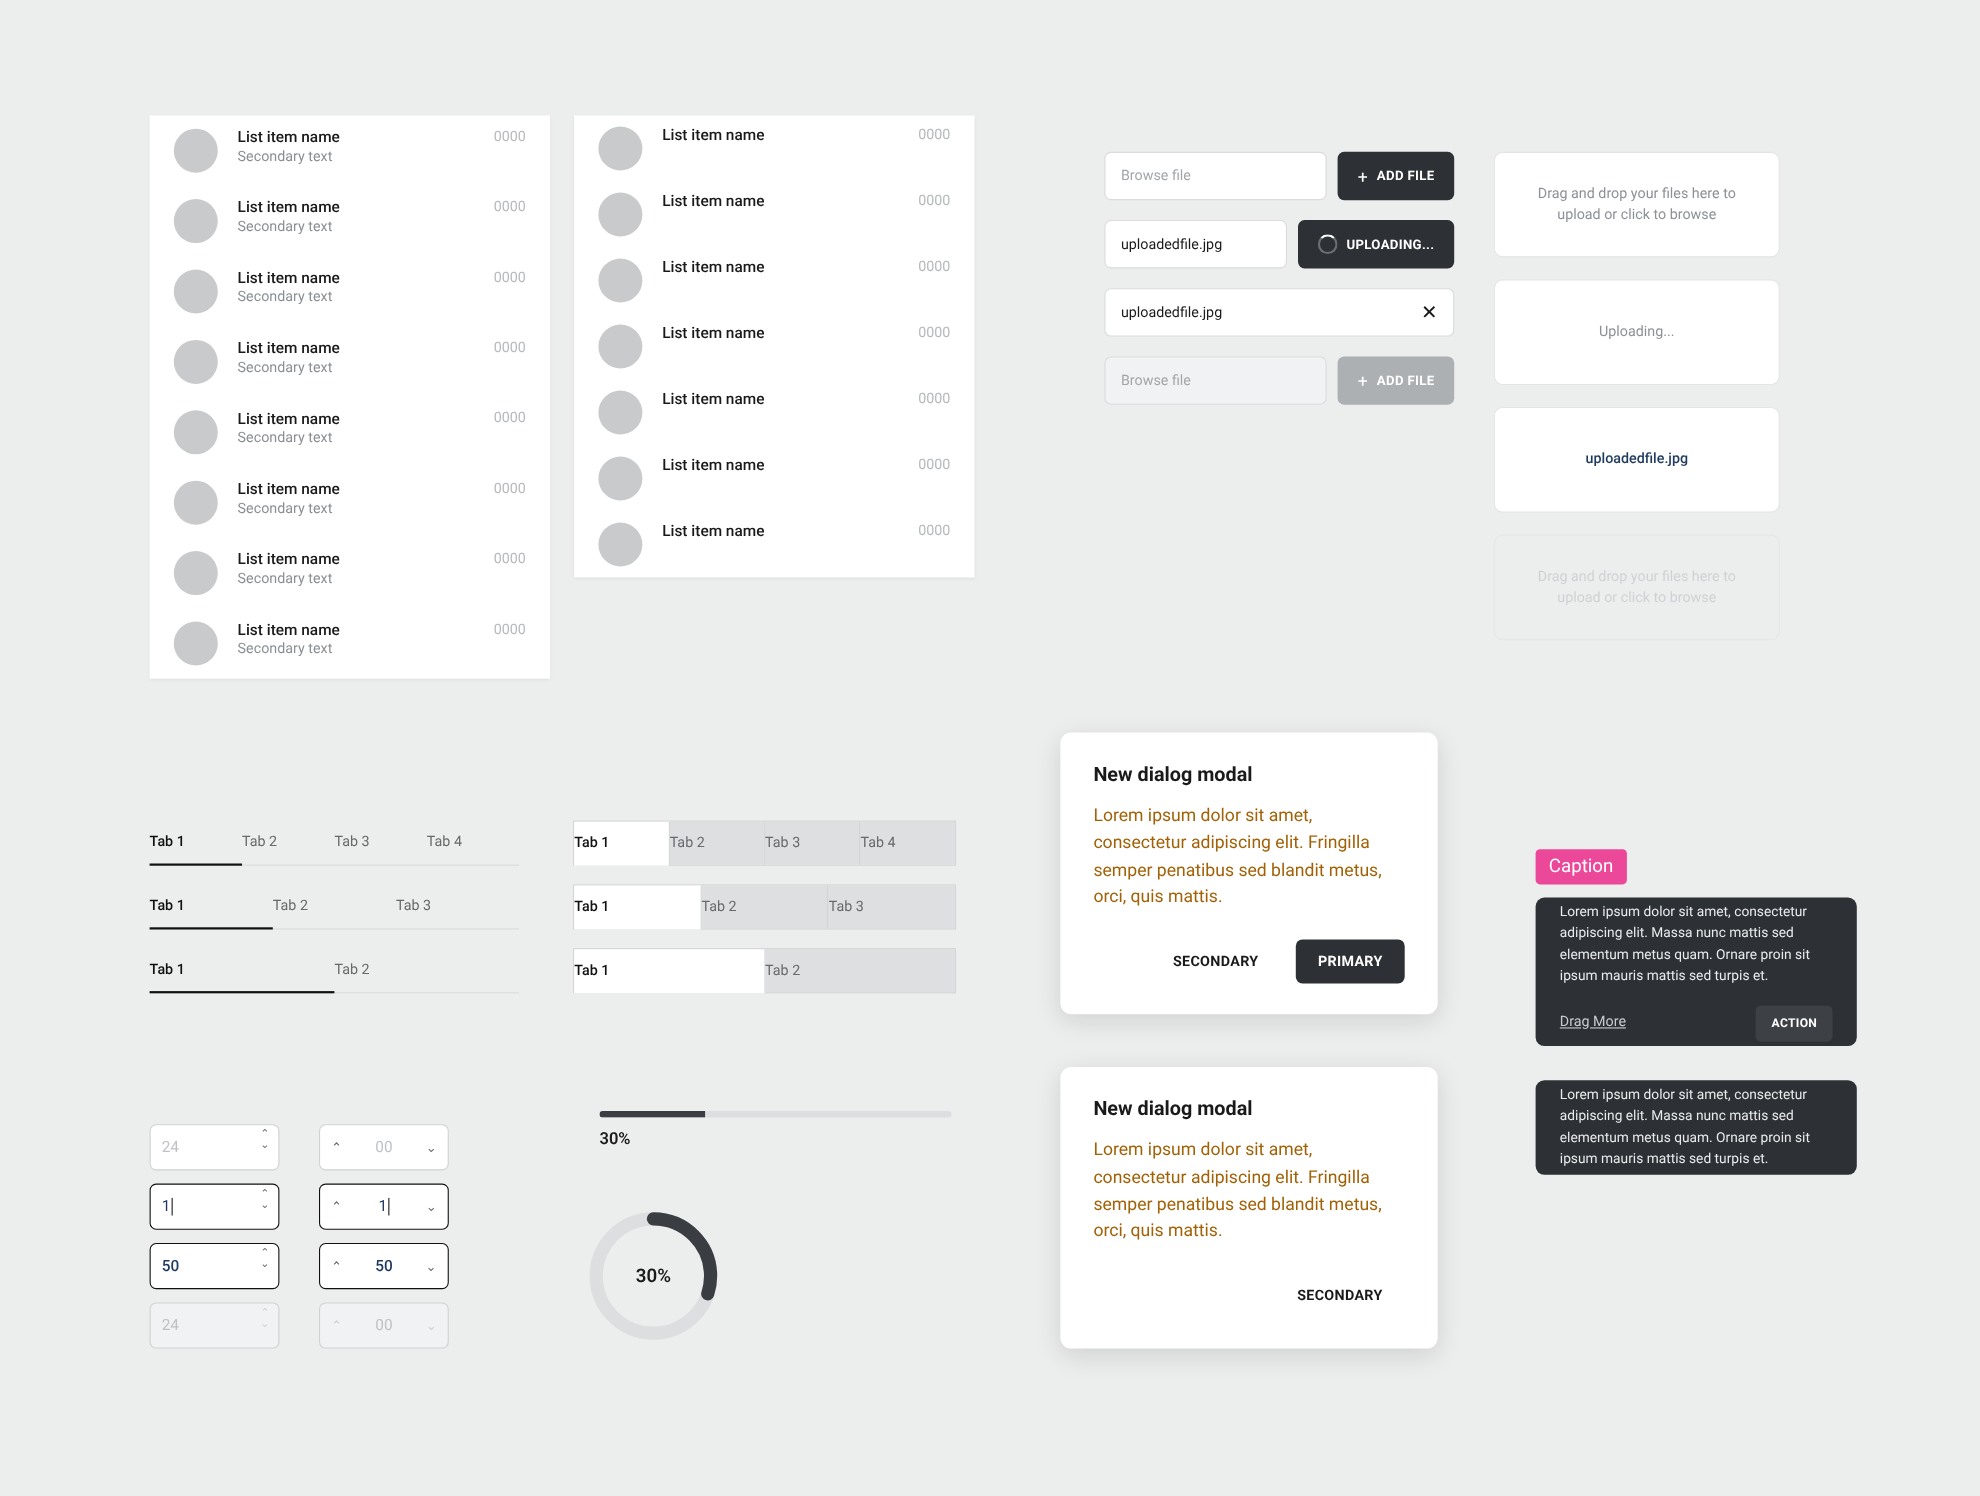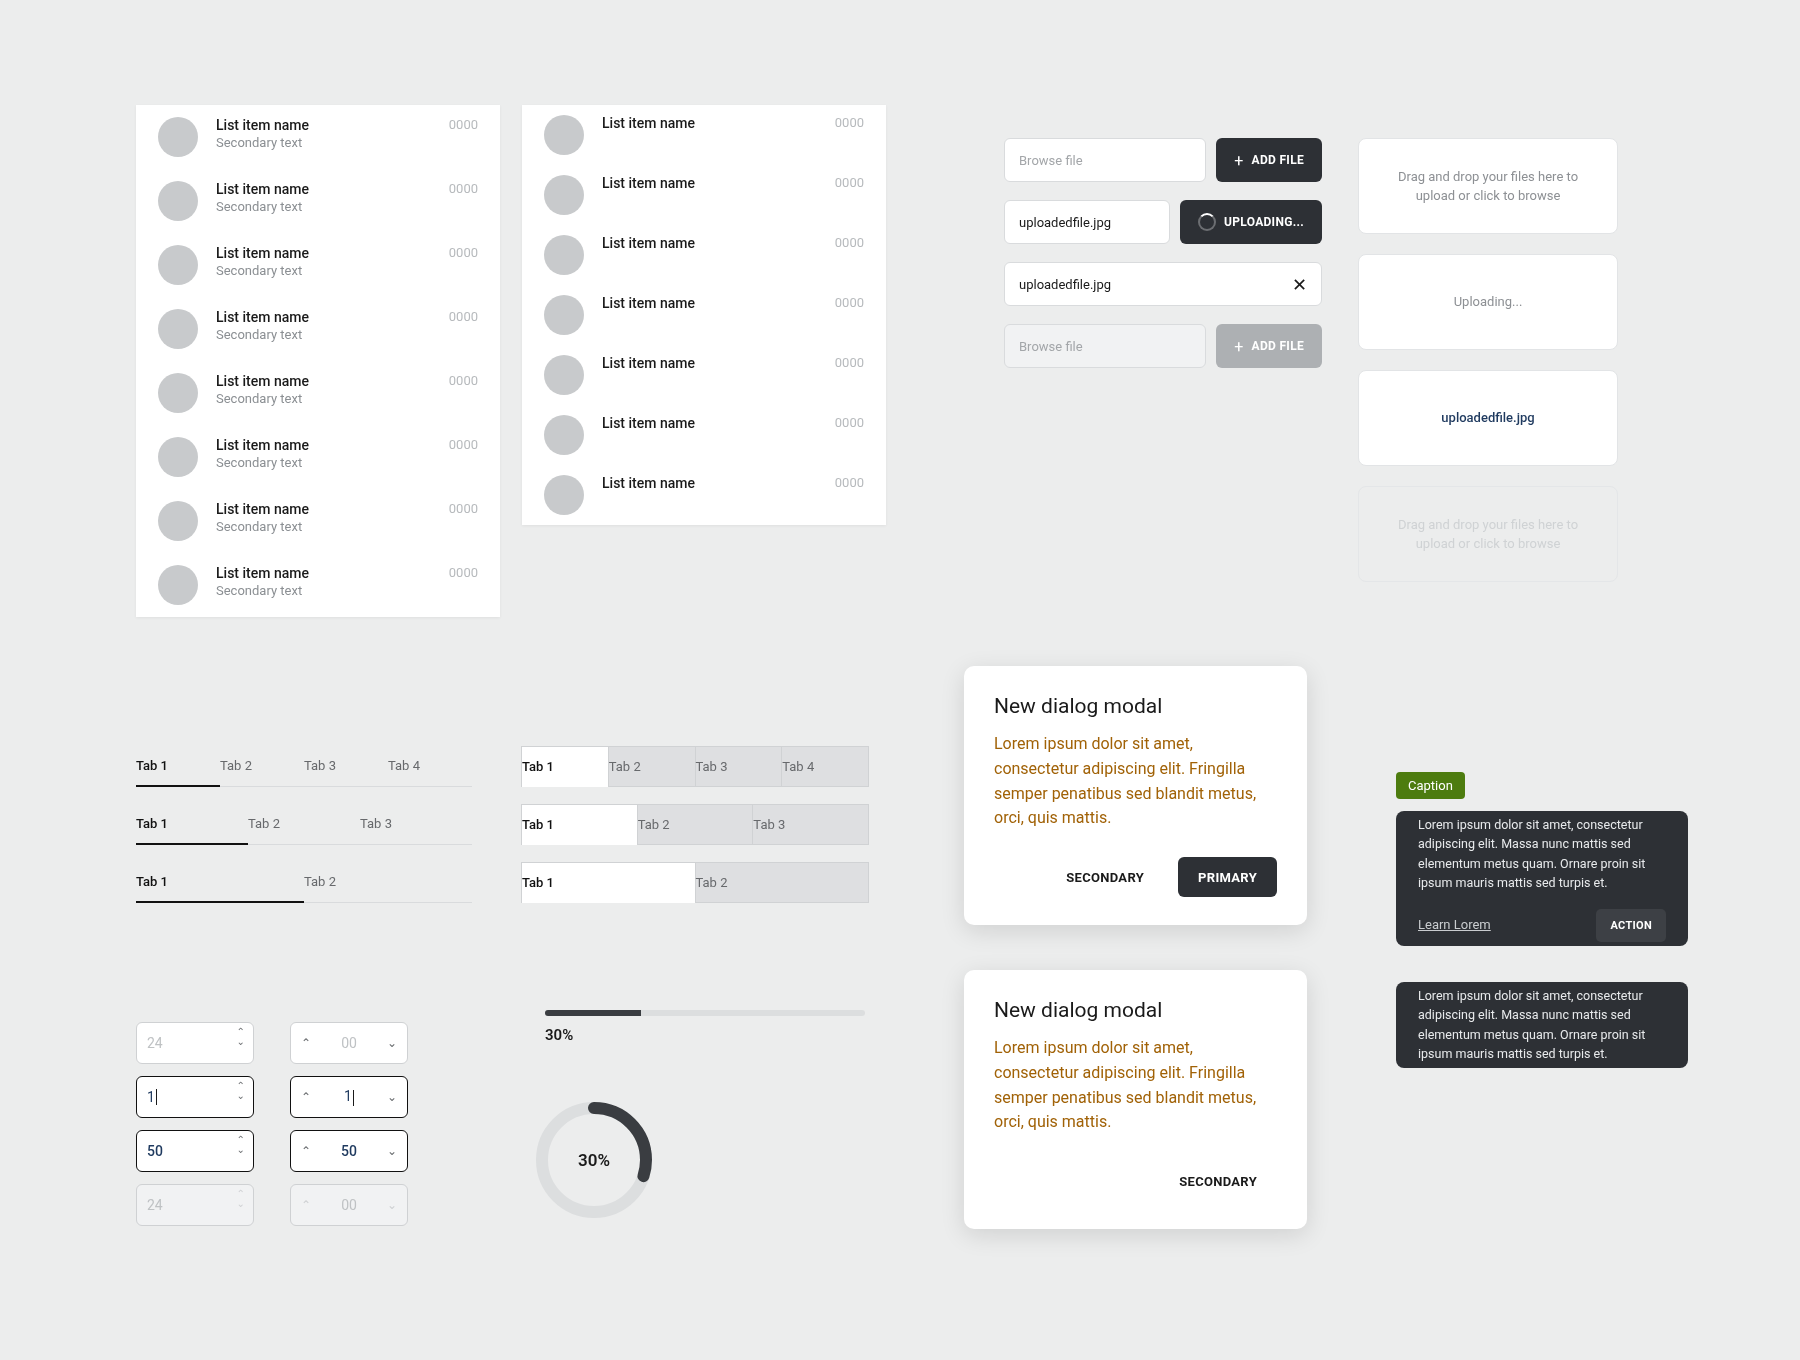--- a/index.html
+++ b/index.html
@@ -46,28 +46,28 @@
 .step .caret{display:inline-block;width:1px;height:16px;background:#1a1a1a;margin-left:1px;vertical-align:middle}
 
 .pbar{height:6px;background:#dcdedf;border-radius:3px;overflow:hidden}
 .pbar .f{height:100%;background:#3a3d41}
 .pct{font-size:15px;font-weight:600;margin-top:10px}
 .ring{position:relative;width:124px;height:124px}
 .ring svg{transform:rotate(-90deg)}
 .ring .c{position:absolute;inset:0;display:flex;align-items:center;justify-content:center;font-size:17px;font-weight:600}
 
 .card{background:#fff;border-radius:10px;box-shadow:0 6px 24px rgba(0,0,0,.12);padding:28px 30px}
-.card h3{font-size:21px;font-weight:400;margin-bottom:14px}
+.card h3{font-size:18px;font-weight:700;margin-bottom:14px}
 .card p{font-size:16px;color:#a16207;line-height:1.55}
 .card .btns{display:flex;justify-content:flex-end;gap:14px;margin-top:26px}
 .btn{height:40px;padding:0 20px;border-radius:6px;font-size:13px;font-weight:700;letter-spacing:.3px;display:flex;align-items:center}
 .btn.pri{background:#2d3035;color:#fff}
 .btn.sec{background:transparent;color:#1a1a1a}
 
-.cap{display:inline-block;background:#4d7c0f;color:#fff;font-size:13px;padding:6px 12px;border-radius:4px;margin-bottom:12px}
+.cap{display:inline-block;background:#ec4899;color:#fff;font-size:17px;padding:6px 12px;border-radius:4px;margin-bottom:12px}
 .toast{background:#2d3035;color:#e8eaec;border-radius:8px;padding:4px 22px;font-size:12.5px;line-height:1.55}
 .toast .row{display:flex;align-items:center;justify-content:space-between;margin-top:16px}
 .toast a{color:#c9cccf;text-decoration:underline;font-size:13px}
 .toast .ab{background:#3d4045;color:#fff;font-size:11px;font-weight:700;padding:8px 14px;border-radius:5px;letter-spacing:.3px}
 .plus{font-size:16px;font-weight:400}
 </style>
 </head>
 <body>
 
 <div class="panel list" style="left:136px;top:105px;width:364px">
@@ -357,20 +357,20 @@
   <div class="btns">
     <div class="btn sec">SECONDARY</div>
   </div>
 </div>
 
 <div style="position:absolute;left:1396px;top:772px;width:292px">
   <span class="cap">Caption</span>
   <div class="toast">
     <div>Lorem ipsum dolor sit amet, consectetur adipiscing elit. Massa nunc mattis sed elementum metus quam. Ornare proin sit ipsum mauris mattis sed turpis et.</div>
     <div class="row">
-      <a href="#">Learn Lorem</a>
+      <a href="#">Drag More</a>
       <span class="ab">ACTION</span>
     </div>
   </div>
 </div>
 <div class="toast" style="position:absolute;left:1396px;top:982px;width:292px">
   <div>Lorem ipsum dolor sit amet, consectetur adipiscing elit. Massa nunc mattis sed elementum metus quam. Ornare proin sit ipsum mauris mattis sed turpis et.</div>
 </div>
 
 </body></html>

